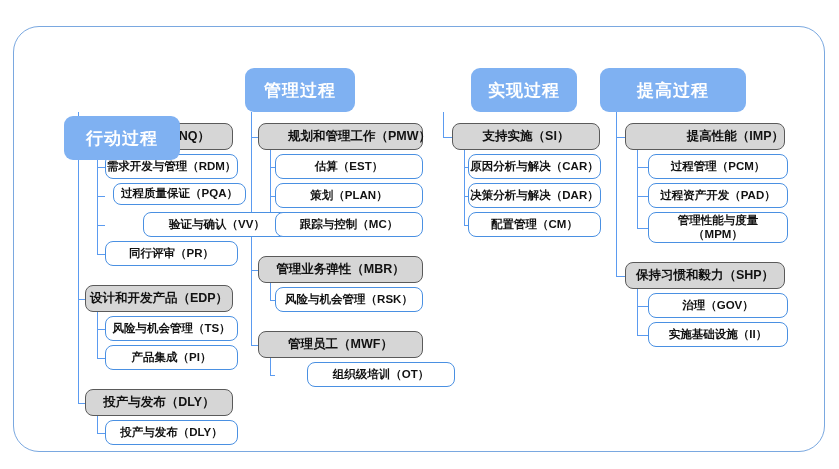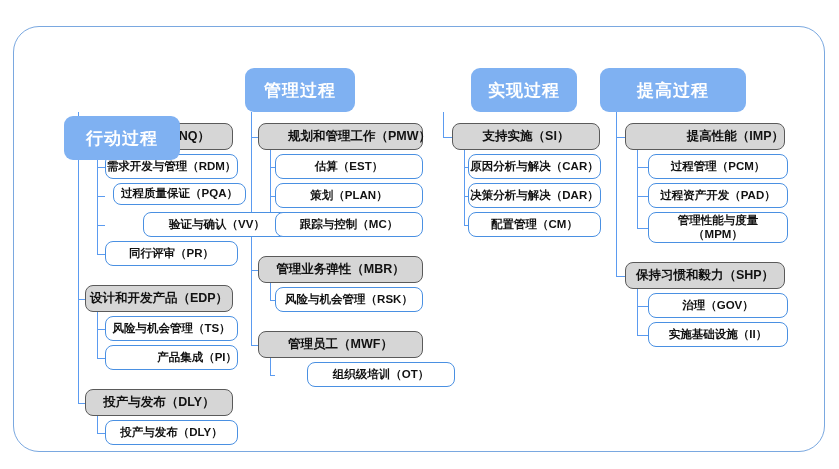--- a/index.html
+++ b/index.html
@@ -186,21 +186,21 @@
         <div class="sub-stub" style="left: 97px; top: 253.5px; width: 8px;"></div>
         <div class="sub-trunk" style="left: 97px; top: 150px; height: 103.5px;"></div>
         <div class="group-box" style="left: 85px; top: 285px; width: 148px; height: 27px;">
           <span class="t">设计和开发产品（EDP）</span>
         </div>
         <div class="stub" style="left: 78px; top: 298.5px; width: 7px;"></div>
         <div class="leaf-box" style="left: 105px; top: 316px; width: 133px; height: 25px;">
           <span class="t">风险与机会管理（TS）</span>
         </div>
         <div class="sub-stub" style="left: 97px; top: 328.5px; width: 8px;"></div>
-        <div class="leaf-box" style="left: 105px; top: 345px; width: 133px; height: 25px; justify-content: flex-end;">
+        <div class="leaf-box" style="left: 105px; top: 345px; width: 133px; height: 25px;">
           <span class="t">产品集成（PI）</span>
         </div>
         <div class="sub-stub" style="left: 97px; top: 357.5px; width: 8px;"></div>
         <div class="sub-trunk" style="left: 97px; top: 312px; height: 45.5px;"></div>
         <div class="group-box" style="left: 85px; top: 389px; width: 148px; height: 27px;">
           <span class="t">投产与发布（DLY）</span>
         </div>
         <div class="stub" style="left: 78px; top: 402.5px; width: 7px;"></div>
         <div class="leaf-box" style="left: 105px; top: 420px; width: 133px; height: 25px;">
           <span class="t">投产与发布（DLY）</span>

